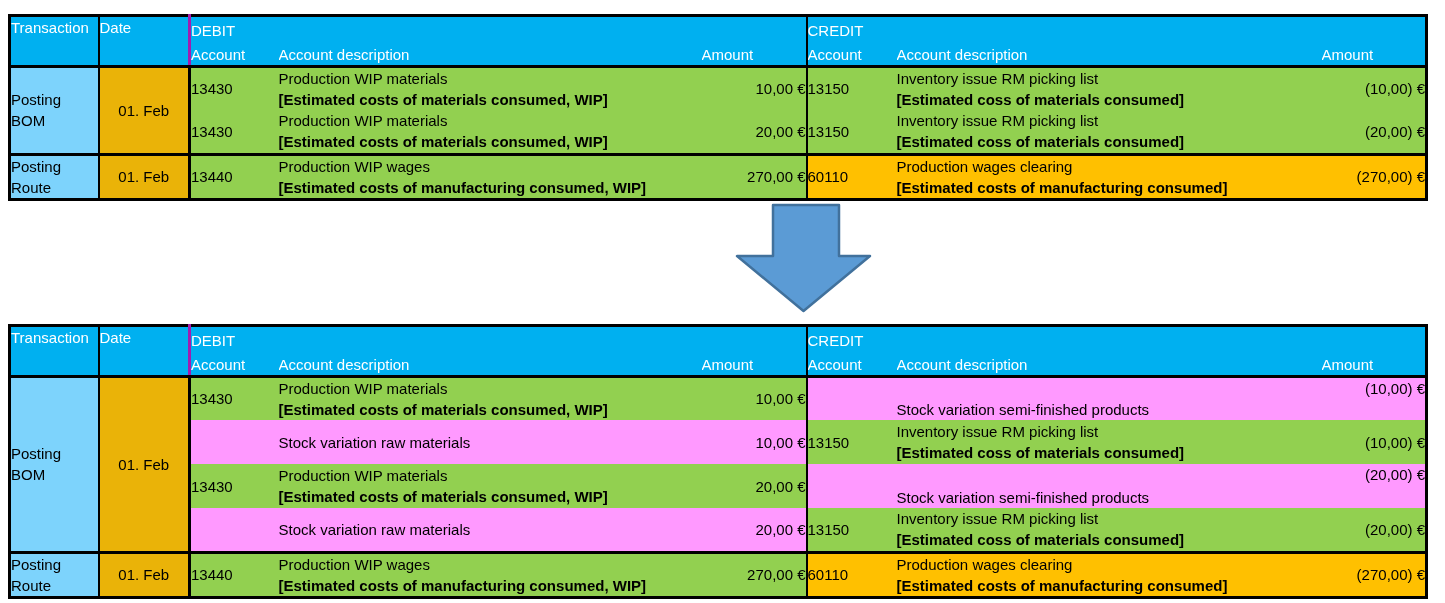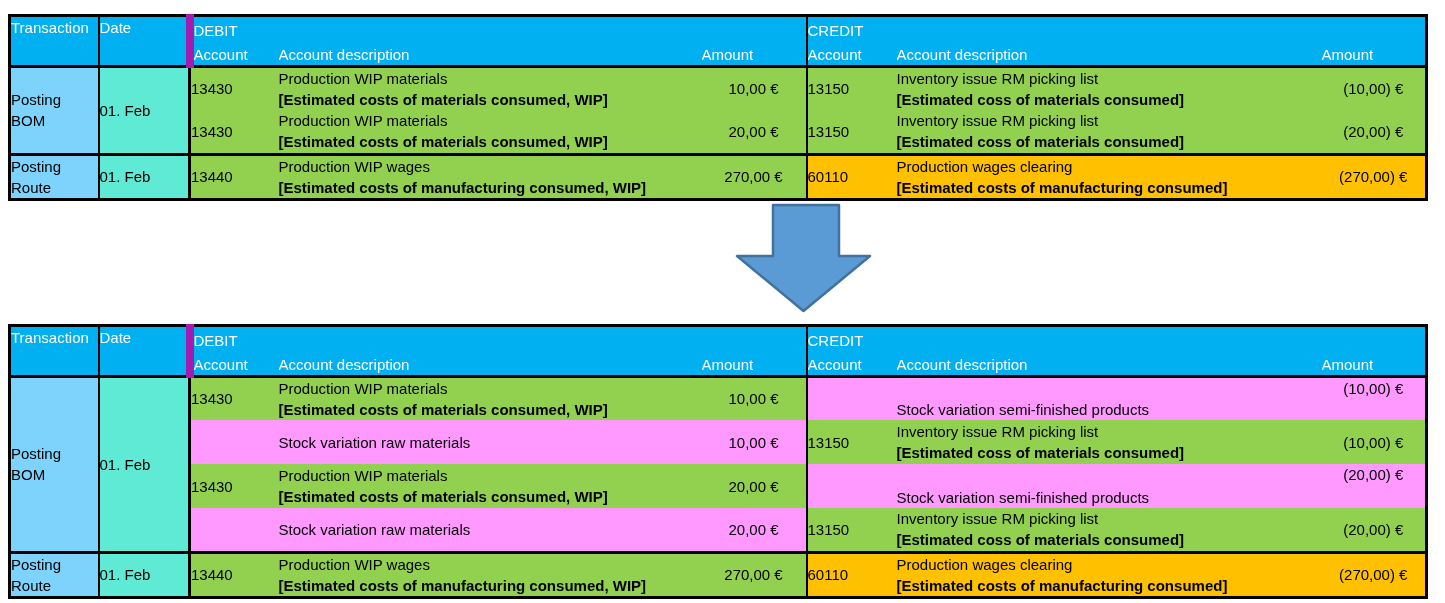--- a/index.html
+++ b/index.html
@@ -15,35 +15,35 @@
   }
   #top-table { top:14px; }
   #bottom-table { top:324px; }
   .ptable th, .ptable td { padding:0; font-weight:normal; overflow:hidden; }
   tr.hr1 { height:28px; }
   tr.hr2 { height:21px; }
   tr.br  { height:44px; }
   
   .ptable th { background:var(--header-blue,#00B0F0); color:#fff; text-align:left; }
   .hT { vertical-align:top; padding:3px 0 0 5px; border-right:2px solid #000; border-bottom:3px solid #000; }
-  .hD { vertical-align:top; padding:3px 0 0 5px; border-right:8px solid #a21caf; border-bottom:3px solid #000; }
+  .hD { vertical-align:top; padding:3px 0 0 5px; border-right:3px solid #a21caf; border-bottom:3px solid #000; }
   .hG { text-align:center; vertical-align:middle; }
   tr.hr2 th { border-bottom:3px solid #000; vertical-align:middle; }
   .hA  { padding-left:6px;margin-left:14px; }
   .hAD { padding-left:7px; }
   .hAm { text-align:right; padding-right:5px; }
   .gEnd { border-right:2px solid #000;margin-left:47px; }
   
   .tcell { background:#7dd3fc; border-right:2px solid #000; padding-left:4px; vertical-align:middle; }
-  .dcell { background:#5eead4; border-right:3px solid #000; text-align:left; vertical-align:middle; }
+  .dcell { background:#eab308; border-right:3px solid #000; text-align:center; vertical-align:middle; }
   .acct  { padding-left:6px; vertical-align:middle;margin-left:30px; }
   .desc  { padding-left:7px; vertical-align:middle; }
   .desc .l1 { display:block; }
   .desc .l2 { display:block; font-weight:bold; }
-  .amt   { text-align:center; padding-right:5px; vertical-align:middle; }
+  .amt   { text-align:right; padding-right:5px; vertical-align:middle; }
   .g { background:var(--row-green,#92D050); }
   .p { background:var(--row-pink,#FF99FF); }
   .o { background:var(--row-orange,#FFC000); }
   tr.sep td { border-top:3px solid #000; }
   .vtop { vertical-align:top; padding-top:5px; }
   .vbot { vertical-align:bottom; padding-bottom:3px; }
   
   #arrow { position:absolute; left:735px; top:203px; width:137px; height:112px; }
 </style>
 </head>

